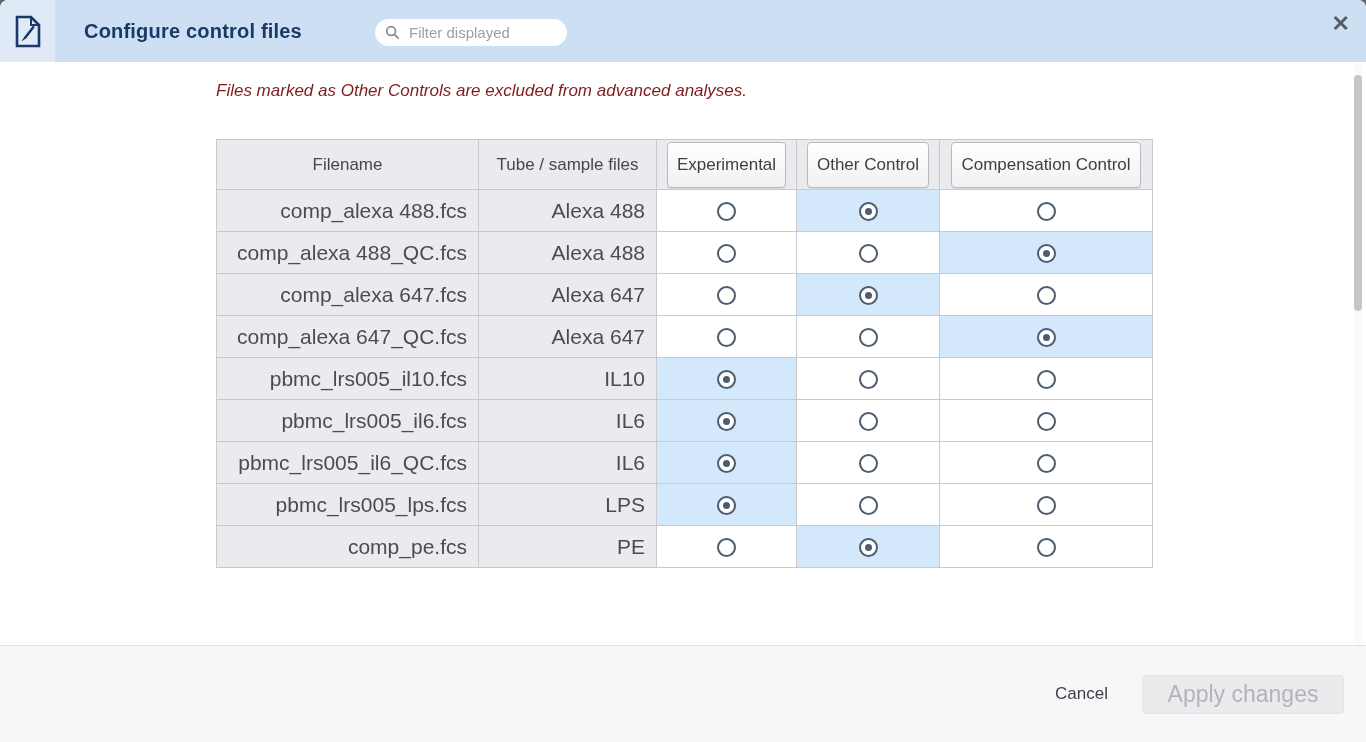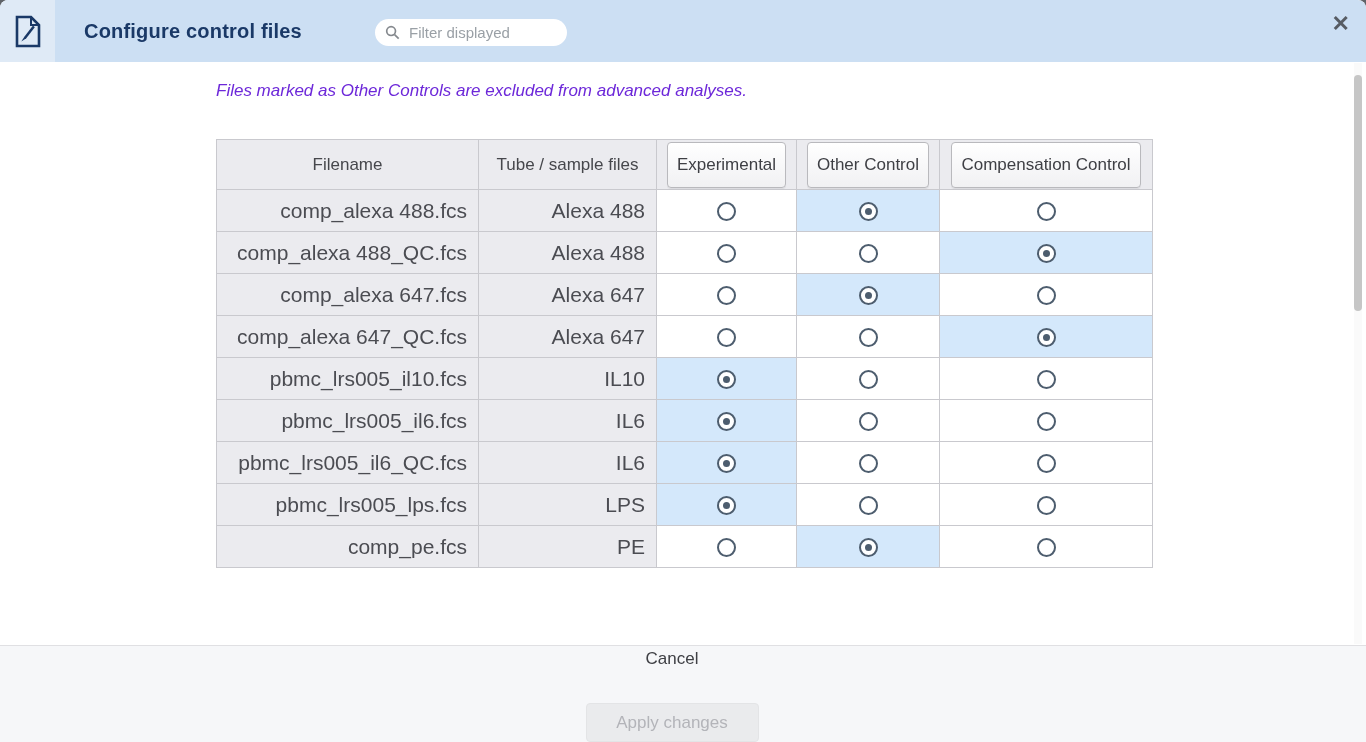--- a/index.html
+++ b/index.html
@@ -36,21 +36,21 @@
     background:transparent; font-family:inherit;
   }
   .filter-input::placeholder { color:#9aa0a6; }
   .close-btn {
     position:absolute; right:16px; top:13px; font-size:22px; font-weight:bold;
     color:#575c63; cursor:pointer; line-height:1;
   }
   
   .subtitle {
     position:absolute; left:216px; top:81px; font-size:17px; font-style:italic;
-    color:#6d28d9;
+    color:#7f1d1d;
   }
   .table-clip {
     position:absolute; left:216px; top:139px; width:938px; height:491px; overflow:hidden;
   }
   table { border-collapse:collapse; table-layout:fixed; width:936px; background:#8b5cf6; }
   th, td { border:1px solid #c9c9ce; box-sizing:border-box; }
   th {
     height:50px; background:var(--cell_bg,#ebebef); font-weight:normal;
     font-size:17px; color:#46474c; text-align:center;
   }
@@ -80,26 +80,26 @@
   }
   .scroll-thumb {
     position:absolute; left:0; top:12px; width:8px; height:236px;
     background:#c6c6c6; border-radius:4px; cursor:pointer;
   }
   
   .footer {
     position:absolute; left:0; right:0; bottom:0; height:97px;
     background:var(--footer_bg,#f6f7f9); border-top:1px solid #e0e0e3;
     display:flex; align-items:center; justify-content:flex-end;
-    padding-right:22px; gap:34px; box-sizing:border-box;flex-direction:column;
+    padding-right:22px; gap:34px; box-sizing:border-box;
   }
   .cancel { font-size:17px; color:#3f4045; cursor:pointer; }
   .apply {
-    width:173px; height:39px; border-radius:4px; border:1px solid #e3e4e6;
-    background:#eaebed; color:#b3b4b9; font-size:17px; font-family:inherit;
+    width:202px; height:39px; border-radius:4px; border:1px solid #e3e4e6;
+    background:#eaebed; color:#b3b4b9; font-size:23px; font-family:inherit;
   }
 </style>
 </head>
 <body>
 
 <div class="dialog">
 
   <div class="header">
     <div class="icon-tile">
       <svg width="28" height="33" viewBox="0 0 28 33">

